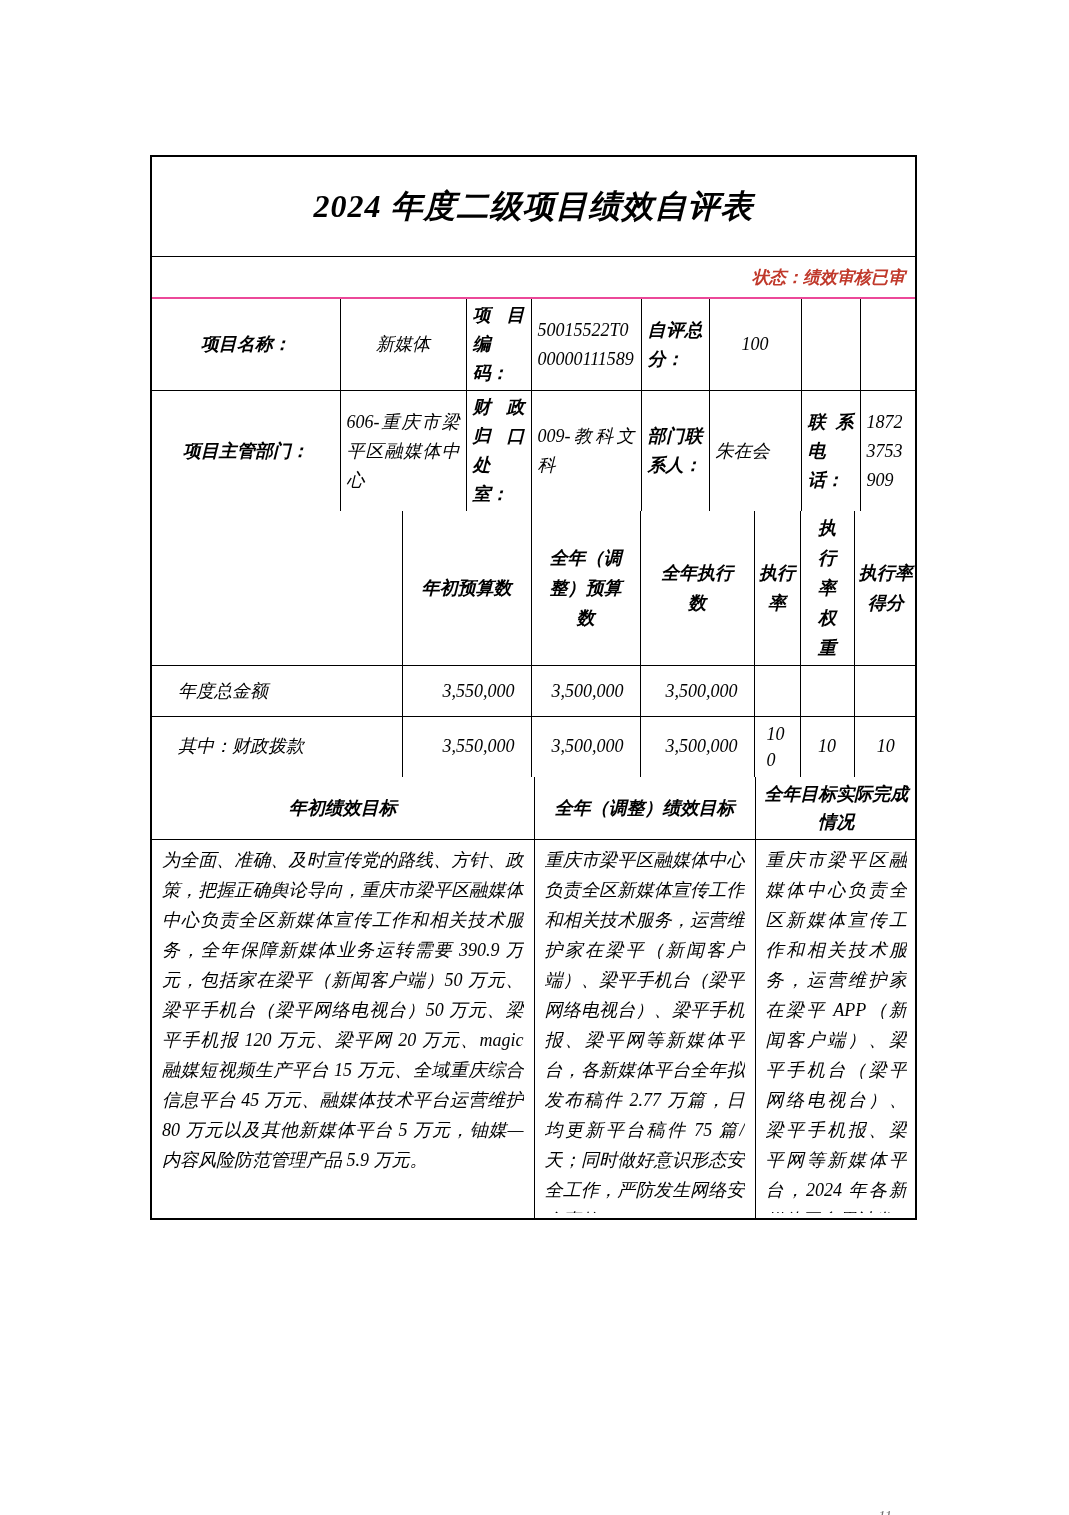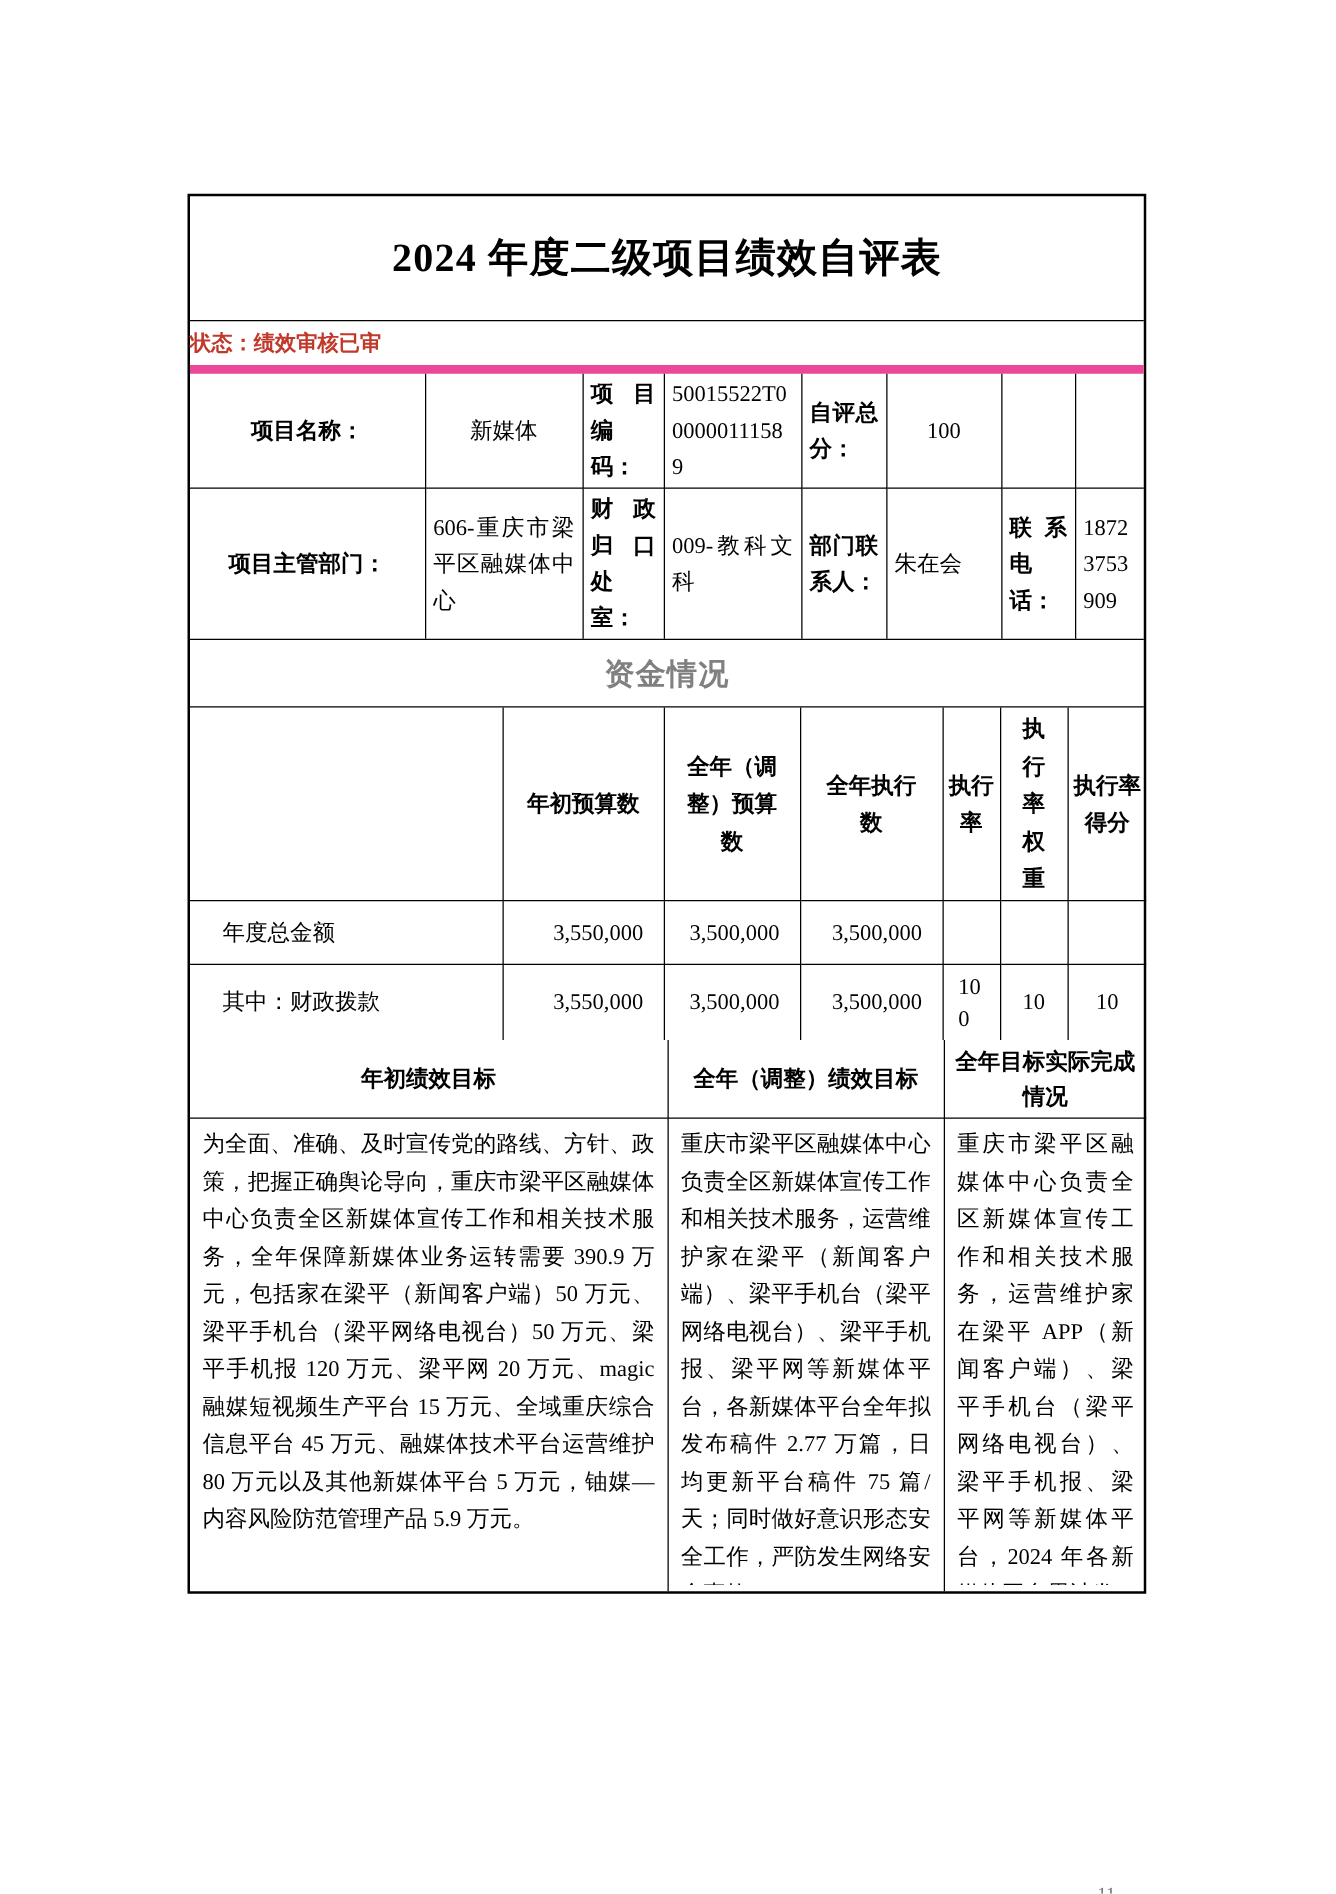--- a/index.html
+++ b/index.html
@@ -3,43 +3,44 @@
 <meta charset="utf-8">
 <style>
   html,body{margin:0;padding:0;background:#ffffff;}
   .page{
     position:relative;
     width:1069px;height:1515px;
     background:#ffffff;
     font-family:"Liberation Serif","DejaVu Serif",serif;
     color:#000000;
     overflow:hidden;
+    font-style:italic;
   }
   .doc-table{
     position:absolute;
     left:150px;top:155px;
     width:767px;
     border:2px solid #000000;
     box-sizing:border-box;
     background:#ffffff;
   }
   .title-row{
     height:100px;
     border-bottom:1px solid #000;
     display:flex;align-items:center;justify-content:center;
     box-sizing:border-box;
   }
   .title-row h1{
     margin:0;font-size:32px;font-weight:bold;letter-spacing:1px;
   }
   .status-row{
     height:42px;
-    border-bottom:7px solid #ec4899;
-    box-sizing:border-box;
-    display:flex;align-items:center;justify-content:flex-start;
+    border-bottom:2px solid #ec4899;
+    box-sizing:border-box;
+    display:flex;align-items:center;justify-content:flex-end;
     padding-right:10px;
   }
   .status-text{
     color:#c0392b;font-weight:bold;font-size:17px;
   }
   table.grid{
     width:100%;
     border-collapse:collapse;
     border-style:hidden;  
     table-layout:fixed;
@@ -140,23 +141,20 @@
         <td class="lbl val">财政归口处室：</td>
         <td class="val">009-教科文科</td>
         <td class="lbl val">部门联系人：</td>
         <td class="val">朱在会</td>
         <td class="lbl val">联系电话：</td>
         <td class="wrapnum">18723753909</td>
       </tr>
     </tbody>
       </table>
 
-    <div class="section-row sect-funding">
-      <span class="section-title">资金情况</span>
-    </div>
 
     <table class="grid funding-grid">
       <colgroup>
         <col style="width:250px">
           <col style="width:129px">
           <col style="width:109px">
           <col style="width:114px">
         <col style="width:46px">
           <col style="width:54px">
           <col style="width:63px">

